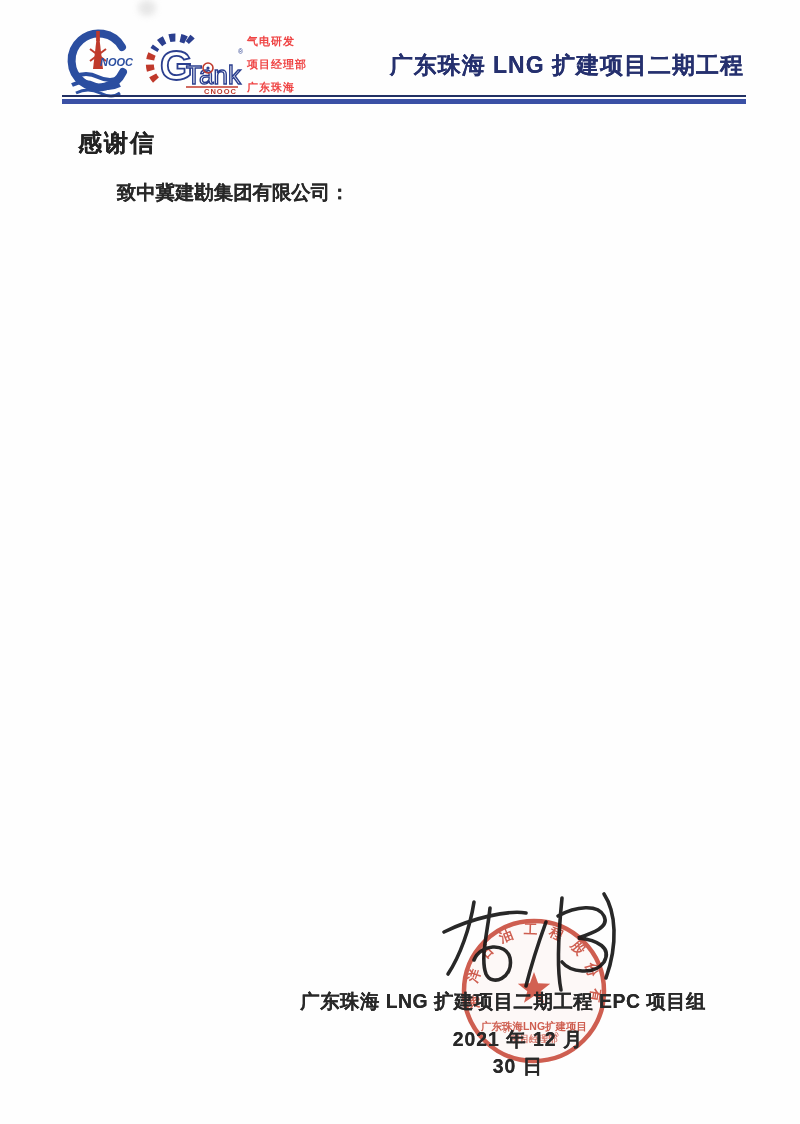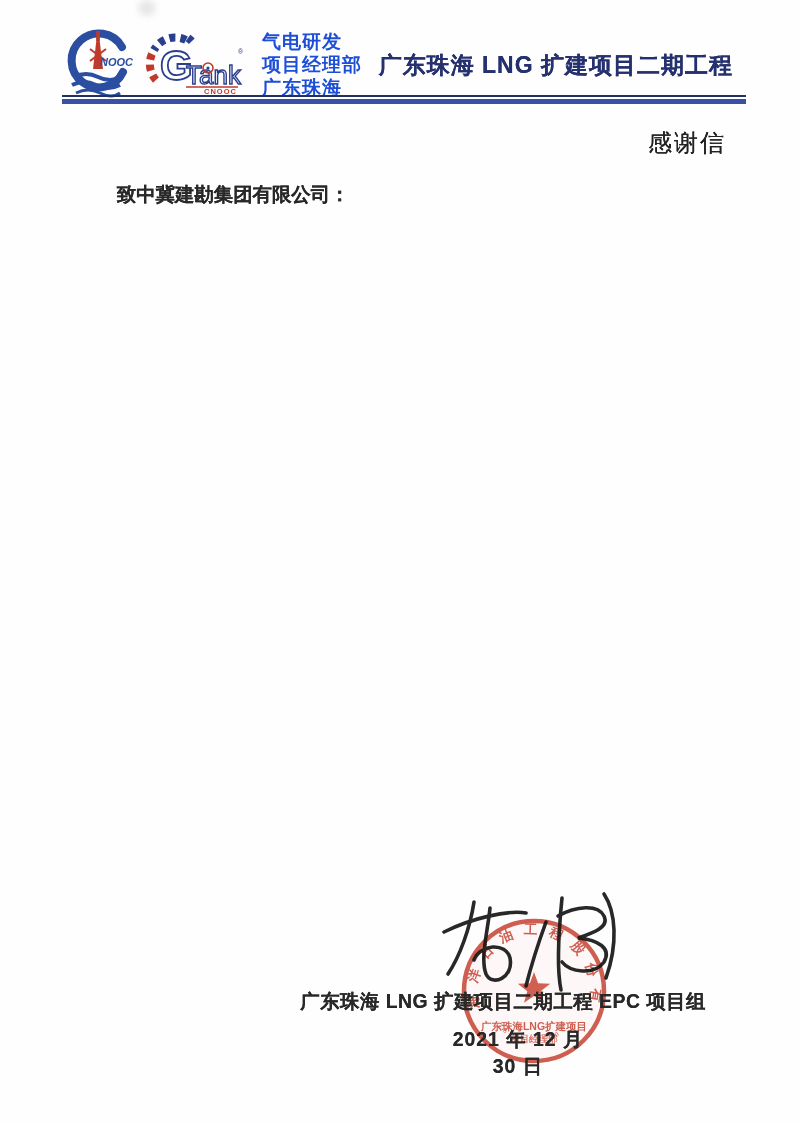--- a/index.html
+++ b/index.html
@@ -4,40 +4,41 @@
 <style>
   html,body{margin:0;padding:0;background:#e8e8e8;}
   .page{
     position:relative;width:800px;height:1124px;background:#fefefe;
     margin:0 auto;overflow:hidden;
     font-family:"Liberation Sans",sans-serif;
     color:#2a2a2a;
   }
   
   .logo-row{position:absolute;top:24px;left:60px;height:80px;display:flex;align-items:center;}
-  .division-names{margin-left:16px;color:#1d4ed8;font-weight:700;font-size:19px;line-height:23px;letter-spacing:1px;}
+  .division-names{margin-left:1px;color:#ef4444;font-weight:700;font-size:11px;line-height:23px;letter-spacing:1px;}
   .header-title{
-    position:absolute;top:50px;right:67px;
+    position:absolute;top:50px;right:56px;
     color:#25306e;font-weight:800;font-size:23px;letter-spacing:1px;
     text-shadow:0 0 .5px #25306e;
   }
   .rules{position:absolute;top:95px;left:62px;width:684px;}
   .rule-thin{height:2px;background:#223063;}
   .rule-thick{height:5px;background:#3a50a5;margin-top:2px;}
   
   .letter-title{
-    position:absolute;top:127px;left:78px;width:648px;text-align:right;
-    font-size:24px;font-weight:400;color:#222;letter-spacing:2px;
+    position:absolute;top:127px;left:78px;width:648px;text-align:left;
+    font-size:24px;font-weight:700;color:#222;letter-spacing:2px;
     text-shadow:0 0 .6px #222;
   }
   .body-text{
     position:absolute;top:176px;left:78px;width:648px;
     font-size:19.4px;line-height:37.55px;font-weight:600;
     text-align:justify;text-justify:inter-character;color:#282828;
     text-shadow:0 0 .4px #333;
+    font-family:Liberation Mono, monospace;
   }
   .body-text p{margin:0;text-indent:2em;}
   
   .stamp{position:absolute;top:916px;left:459px;width:150px;height:150px;opacity:.88;filter:blur(.3px);mix-blend-mode:multiply;}
   .signature{position:absolute;top:886px;left:428px;width:210px;height:115px;z-index:3;}
   .signoff-group{
     position:absolute;top:988px;right:94px;z-index:2;
     font-size:19.4px;font-weight:600;color:#282828;letter-spacing:.5px;
     text-shadow:0 0 .4px #333;
   }

